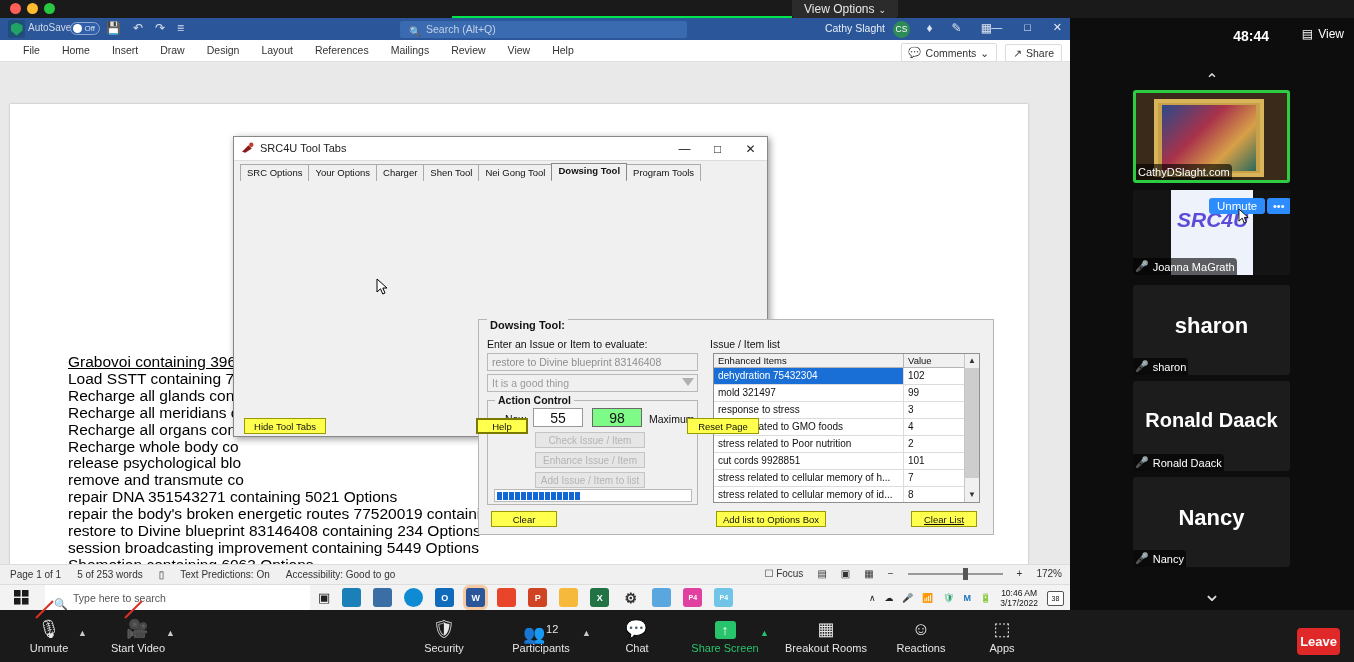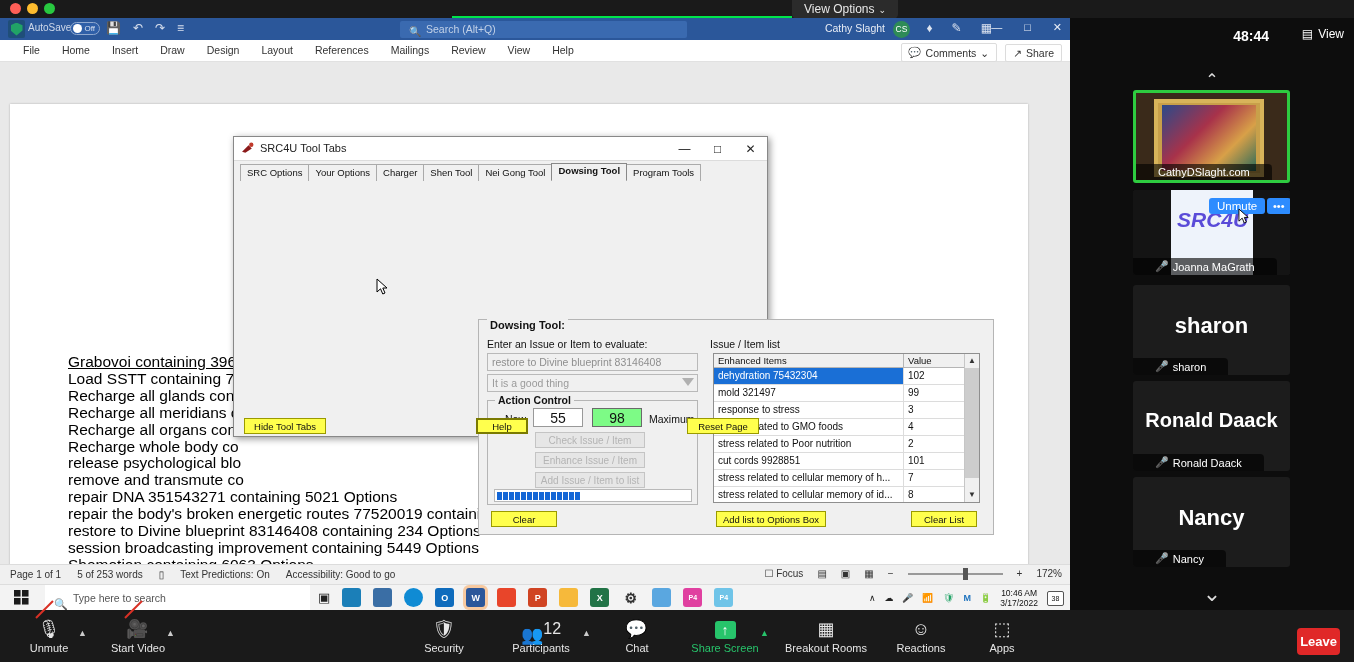--- a/index.html
+++ b/index.html
@@ -145,21 +145,21 @@
 
   
   .zpanel { position:absolute; left:1070px; top:18px; width:284px; height:592px; background:#0d0d0d; }
   .ztimer { position:absolute; right:85px; top:10px; color:#fff; font-size:14px; font-weight:bold;}
   .zview { position:absolute; right:10px; top:9px; color:#fff; font-size:12px; display:flex;
      align-items:center; gap:5px; }
   .chev-up, .chev-dn { position:absolute; left:50%; transform:translateX(-50%); color:#ddd; }
   .tile { position:absolute; left:1133px; width:157px; background:#1c1c1c; border-radius:3px;
      overflow:hidden; }
   .tile .nametag { position:absolute; left:0; bottom:0; background:rgba(0,0,0,.62); color:#fff;
-     font-size:11px; padding:2px 22px; display:flex; align-items:center; gap:4px; border-radius:0 4px 0 0;}
+     font-size:11px; padding:2px 2px; display:flex; align-items:center; gap:4px; border-radius:0 4px 0 0;}
   .tile .bigname { position:absolute; width:100%; text-align:center; color:#fff; font-weight:bold; }
   .mic-off { color:#d93025; font-size:11px; }
   .unmute-btn { position:absolute; background:#2d8cff; color:#fff; font-size:11.5px; padding:2px 8px;
      border-radius:3px; }
   .more-btn { position:absolute; background:#2d8cff; color:#fff; font-size:11px; padding:2px 6px;
      border-radius:3px; }
 
   
   .ztool { position:absolute; left:0; top:610px; width:1354px; height:52px; background:#1a1a1a; }
   .zbtn { position:absolute; top:8px; text-align:center; color:#e6e6e6; width:90px; }
@@ -401,21 +401,21 @@
             <div class="nm">stress related to cellular memory of id...</div>
             <div class="vl">8</div>
           </div>
         <div class="vscroll">
           <div class="vs-btn">▲</div>
           <div class="vs-thumb" style="top:14px;height:110px;"></div>
           <div class="vs-btn" style="position:absolute;bottom:0;left:0;right:0;">▼</div>
         </div>
       </div>
       <div class="ybtn" style="position:absolute;left:237px;top:191px;width:110px;height:16px;line-height:16px;">Add list to Options Box</div>
-      <div class="ybtn" style="position:absolute;left:432px;top:191px;width:66px;height:16px;line-height:16px;">Clear List</div>
+      <div class="ybtn" style="position:absolute;left:432px;top:191px;width:66px;height:16px;line-height:16px;text-decoration:underline;">Clear List</div>
     </div>
 
     <div class="ybtn" style="position:absolute;left:10px;top:281px;width:82px;height:16px;line-height:16px;">Hide Tool Tabs</div>
     <div class="ybtn hl" style="position:absolute;left:242px;top:281px;width:52px;height:16px;line-height:14px;">Help</div>
     <div class="ybtn" style="position:absolute;left:453px;top:281px;width:72px;height:16px;line-height:16px;">Reset Page</div>
 
     <svg style="position:absolute;left:142px;top:141px;width:14px;height:18px;" viewBox="0 0 14 18">
       <path d="M1 1 L1 14 L4.5 10.8 L6.8 16 L9 15 L6.8 10 L11 10 Z" fill="#fff" stroke="#000" stroke-width="1"></path>
     </svg>
   </div>
@@ -533,21 +533,21 @@
       <div class="lb">Start Video</div>
     </div>
     <div class="zcaret" style="left:166px;">▲</div>
 
     <div class="zbtn" style="left:399px;">
       <div class="ico">🛡</div>
       <div class="lb">Security</div>
     </div>
 
     <div class="zbtn" style="left:496px;">
-      <div class="ico">👥<span style="font-size:16px;vertical-align:super;margin-top:18px;">12</span></div>
+      <div class="ico">👥<span style="font-size:11px;vertical-align:super;margin-top:18px;">12</span></div>
       <div class="lb">Participants</div>
     </div>
     <div class="zcaret" style="left:582px;">▲</div>
 
     <div class="zbtn" style="left:592px;">
       <div class="ico">💬</div>
       <div class="lb">Chat</div>
     </div>
 
     <div class="zbtn" style="left:680px;color:#27c46b;">

